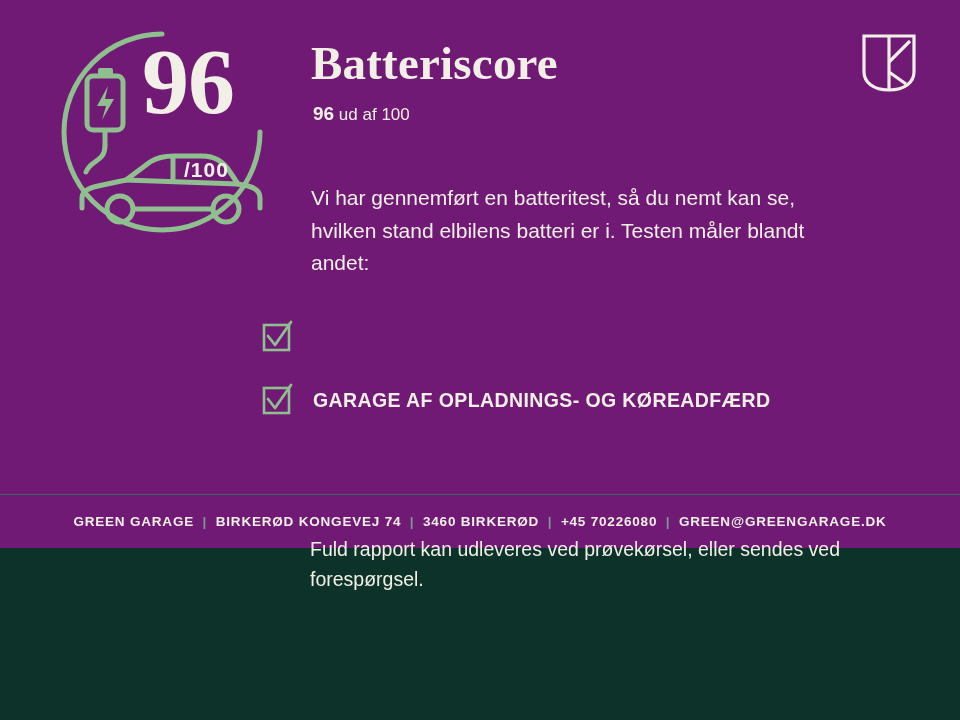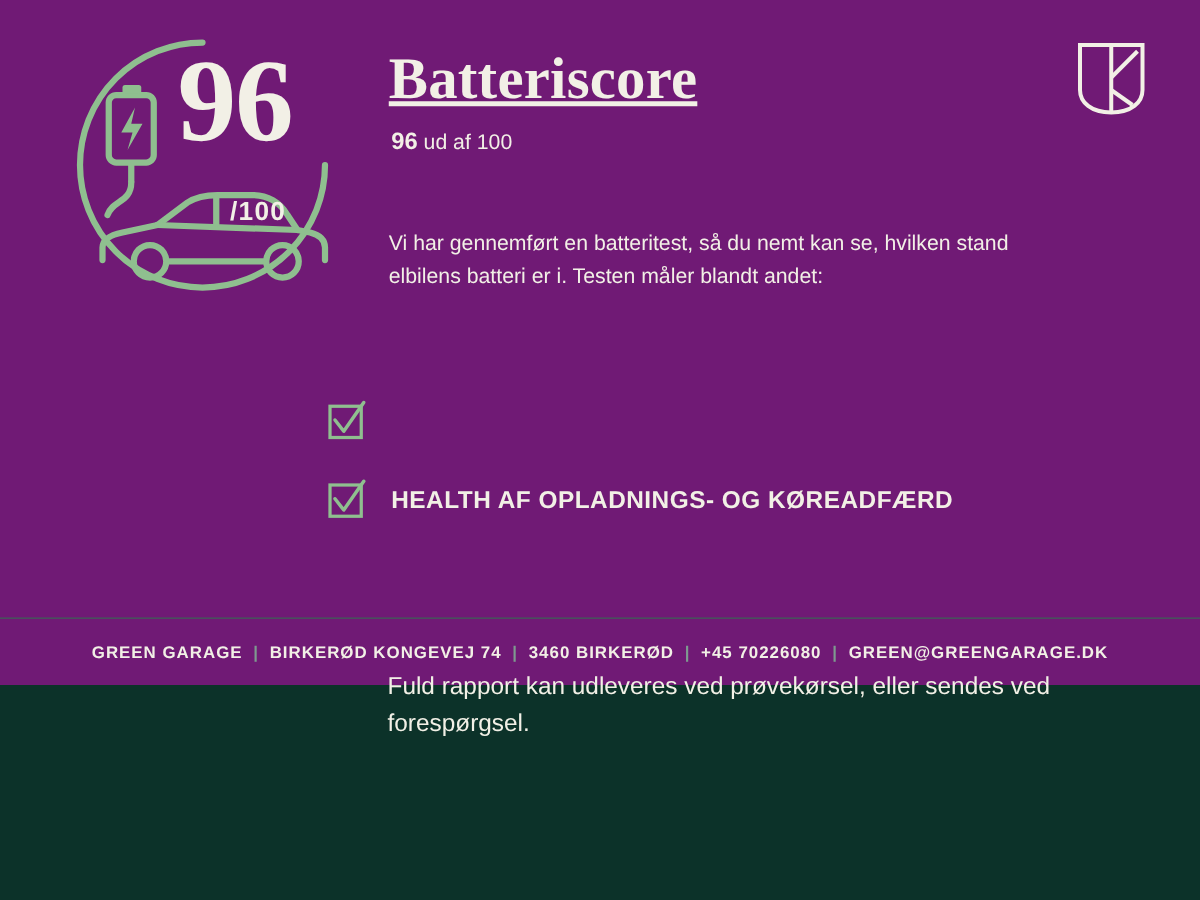--- a/index.html
+++ b/index.html
@@ -57,21 +57,20 @@
   .title {
     position: absolute;
     left: 311px;
     top: 38px;
     font-family: "Liberation Serif", serif;
     font-weight: bold;
     font-size: 47px;
     line-height: 1.1;
     color: #f2f0e6;
     letter-spacing: 0.2px;
-    text-decoration: underline;
   }
   .subtitle {
     position: absolute;
     left: 313px;
     top: 103px;
     font-size: 17px;
     color: #f2f0e6;
   }
   .subtitle .num {
     font-weight: bold;
@@ -86,21 +85,21 @@
     width: 58px;
     height: 62px;
   }
 
   
   .intro {
     position: absolute;
     left: 311px;
     top: 182px;
     width: 540px;
-    font-size: 17px;
+    font-size: 21px;
     line-height: 1.55;
     color: #f2f0e6;
   }
 
   
   .checklist {
     position: absolute;
     left: 262px;
     top: 308px;
     width: 620px;
@@ -225,21 +224,21 @@
       </span>
     </div>
 
     <div class="check-row">
       <span class="check-box">
         <svg width="30" height="30" viewBox="0 0 30 30" fill="none">
           <rect x="2" y="3" width="25" height="25" stroke="#8fbf8f" stroke-width="2.6" fill="none"></rect>
           <path d="M6 14 L13 23 L29 0" stroke="#8fbf8f" stroke-width="2.8" fill="none" stroke-linecap="round" stroke-linejoin="round"></path>
         </svg>
       </span>
-      <span class="check-label">HEALTH AF OPLADNINGS- OG KØREADFÆRD</span>
+      <span class="check-label">GARAGE AF OPLADNINGS- OG KØREADFÆRD</span>
     </div>
 
   </div>
 
   <div class="outro">Fuld rapport kan udleveres ved prøvekørsel, eller sendes ved forespørgsel.</div>
 
   <div class="footer-rule"></div>
   <div class="footer">
     <div class="footer-text">
       <span>GREEN GARAGE</span>

